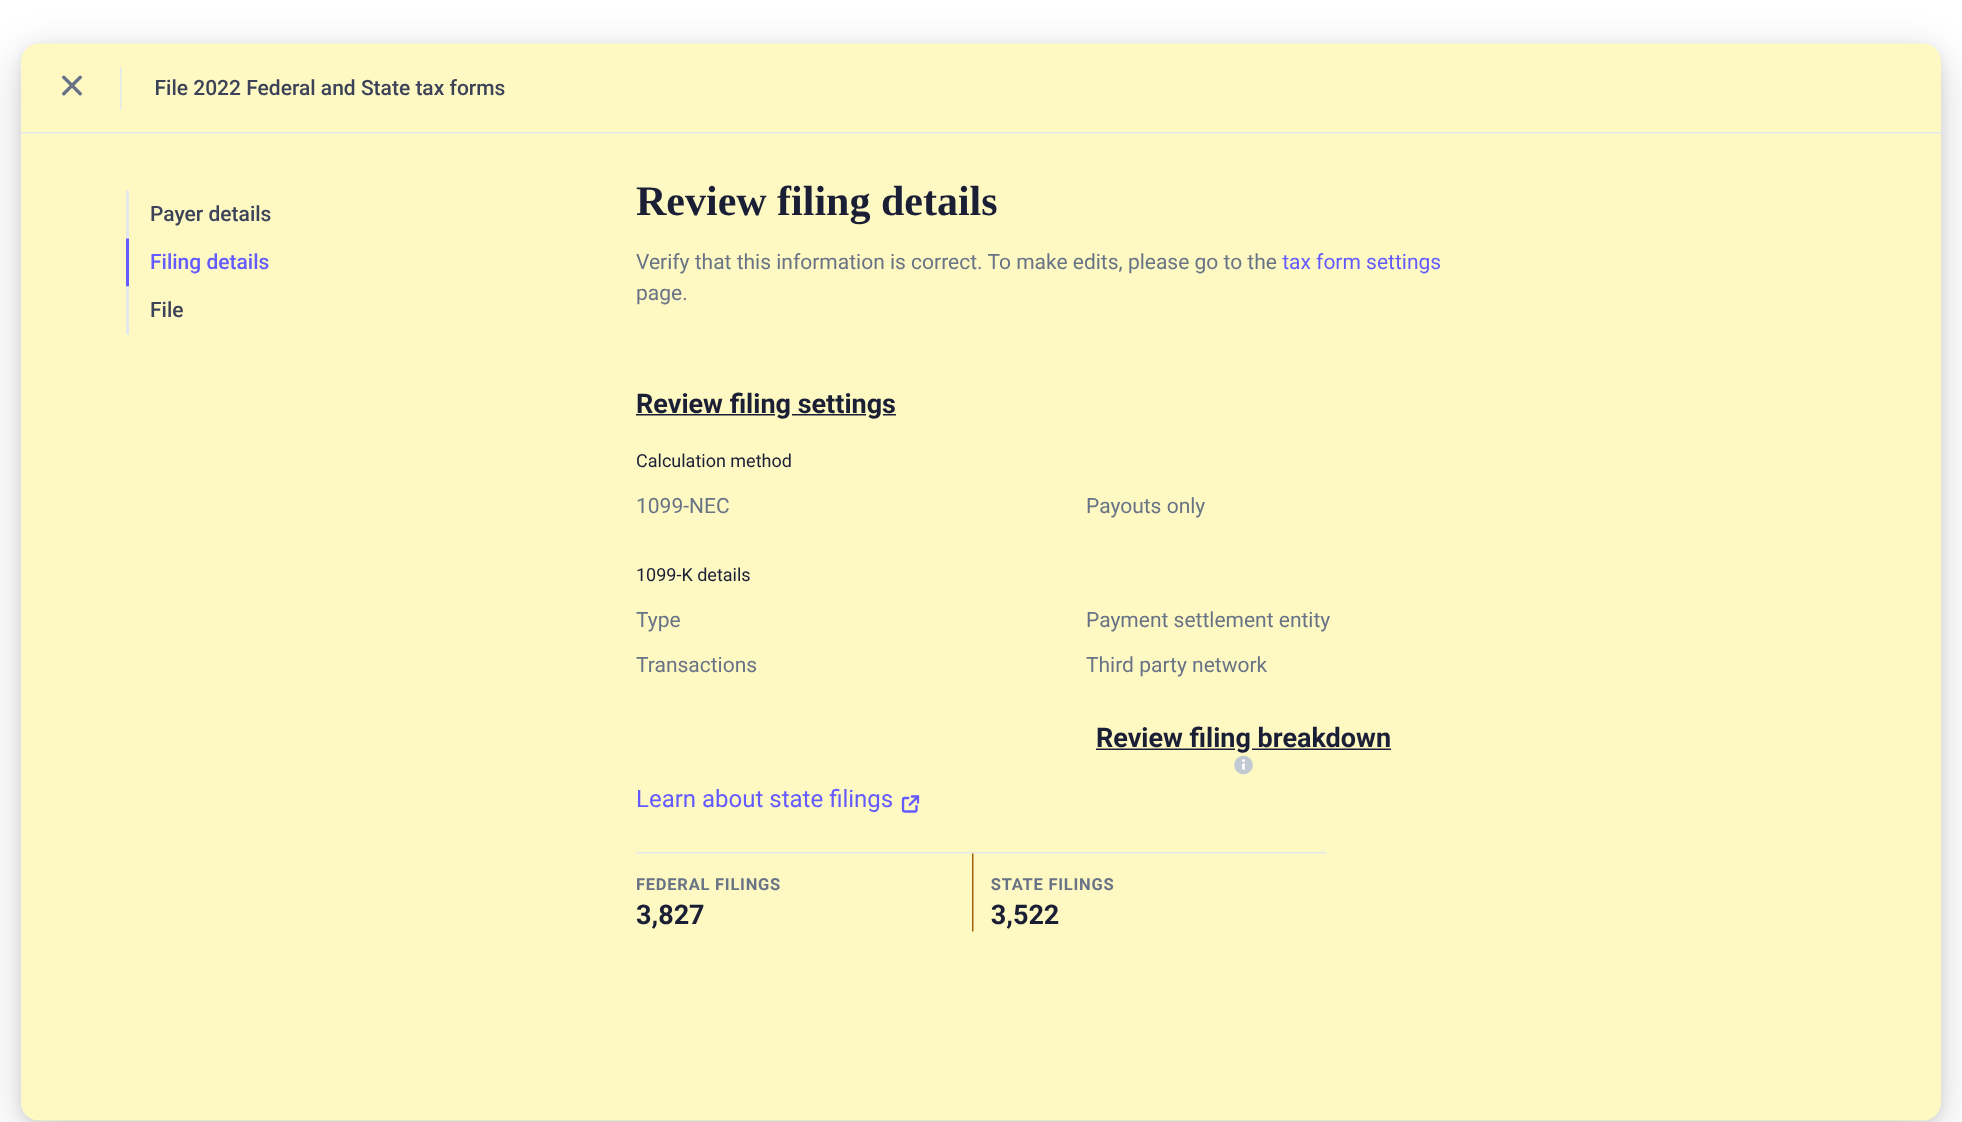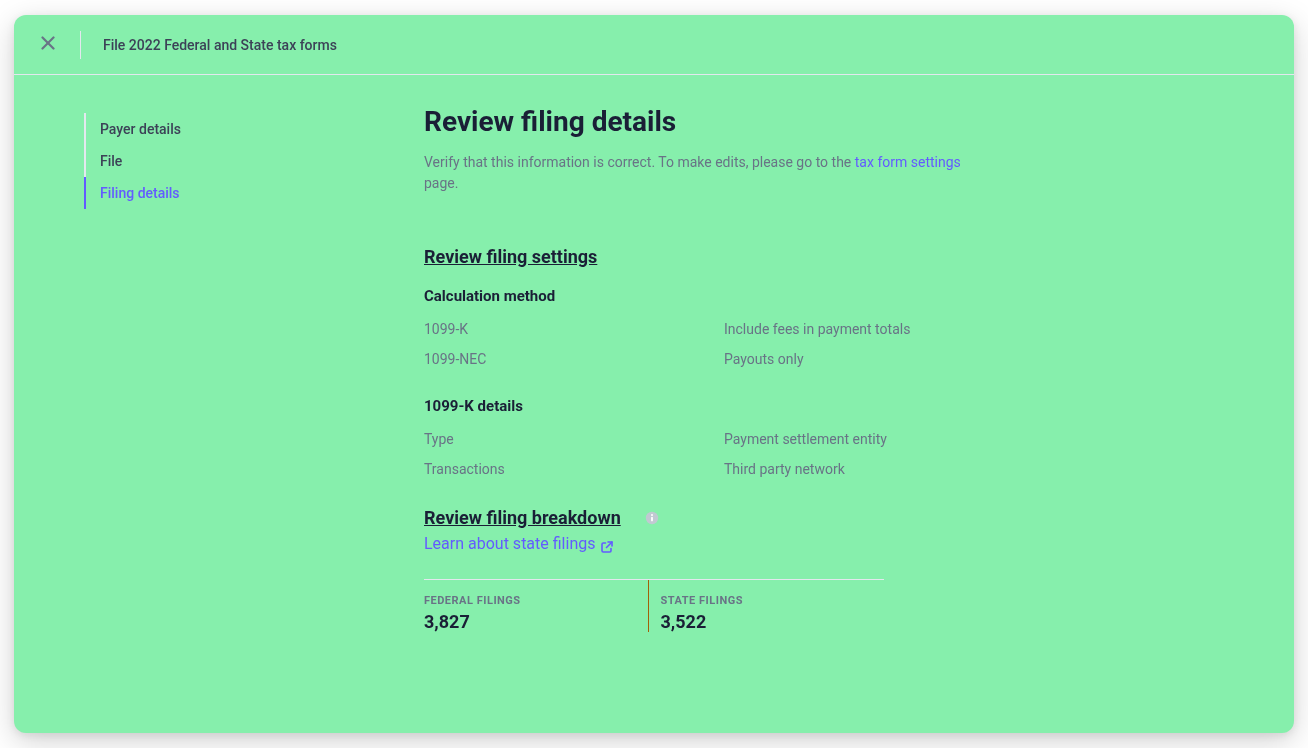--- a/index.html
+++ b/index.html
@@ -7,22 +7,22 @@
     font-family: -apple-system, BlinkMacSystemFont, "Segoe UI", Roboto, "Helvetica Neue", Arial, sans-serif;
     background: #ffffff;
     color: #1a1f36;
     width: 1308px;
     height: 748px;
     overflow: hidden;
   }
   .modal {
     width: 1280px;
     height: 718px;
-    margin: 15px auto;
-    background: #86efac;
+    margin: 29px auto;
+    background: #fef9c3;
     border-radius: 12px;
     box-shadow: 0 8px 30px rgba(0,0,0,0.18), 0 2px 8px rgba(0,0,0,0.08);
     overflow: hidden;
     display: flex;
     flex-direction: column;
   }
   .header {
     display: flex;
     align-items: center;
     height: 60px;
@@ -74,55 +74,57 @@
   .content {
     flex: 1;
     padding: 30px 60px 0 70px;
     overflow-y: auto;
   }
   .page-title {
     font-size: 28px;
     font-weight: 700;
     color: #1a1f36;
     margin-bottom: 14px;
+    font-family: Liberation Serif, serif;
   }
   .page-sub {
     font-size: 14px;
     color: #697386;
     line-height: 1.5;
     margin-bottom: 52px;
     max-width: 560px;
   }
   .link { color: #635bff; text-decoration: none; cursor: pointer; }
   .section-h {
     font-size: 18px;
     font-weight: 700;
     color: #1a1f36;
     margin-bottom: 20px;
     text-decoration: underline;
   }
   .sub-h {
-    font-size: 15px;
-    font-weight: 700;
+    font-size: 12px;
+    font-weight: 400;
     color: #1a1f36;
     margin-bottom: 16px;
   }
   .kv-row {
     display: flex;
     margin-bottom: 14px;
     font-size: 14px;
     color: #697386;
   }
   .kv-key { width: 300px; }
   .kv-val { }
   .block { margin-bottom: 30px; }
   .break-head {
     display: flex;
     align-items: center;
-    gap: 24px;
+    gap: 0;
+    flex-direction: column;
   }
   .info-icon {
     width: 14px; height: 14px;
     display:inline-flex; align-items:center; justify-content:center;
     color:#8792a2;
   }
   .learn-row {
     display:flex; align-items:center; gap:6px;
     margin-top: 6px; margin-bottom: 26px;
   }
@@ -164,38 +166,34 @@
           </svg>
       </span>
     </div>
     <div class="vdiv"></div>
     <div class="header-title">File 2022 Federal and State tax forms</div>
   </div>
 
   <div class="body">
     <div class="sidebar">
       <div class="side-item">Payer details</div>
+      <div class="side-item active">Filing details</div>
       <div class="side-item">File</div>
-      <div class="side-item active">Filing details</div>
     </div>
 
     <div class="content">
       <h1 class="page-title">Review filing details</h1>
       <p class="page-sub">
         <span>Verify that this information is correct. To make edits, please go to the </span><a class="link">tax form settings</a><span> page.</span>
       </p>
 
       <h2 class="section-h">Review filing settings</h2>
 
       <div class="block">
         <div class="sub-h">Calculation method</div>
-        <div class="kv-row">
-          <div class="kv-key">1099-K</div>
-          <div class="kv-val">Include fees in payment totals</div>
-        </div>
         <div class="kv-row">
           <div class="kv-key">1099-NEC</div>
           <div class="kv-val">Payouts only</div>
         </div>
       </div>
 
       <div class="block">
         <div class="sub-h">1099-K details</div>
         <div class="kv-row">
           <div class="kv-key">Type</div>

